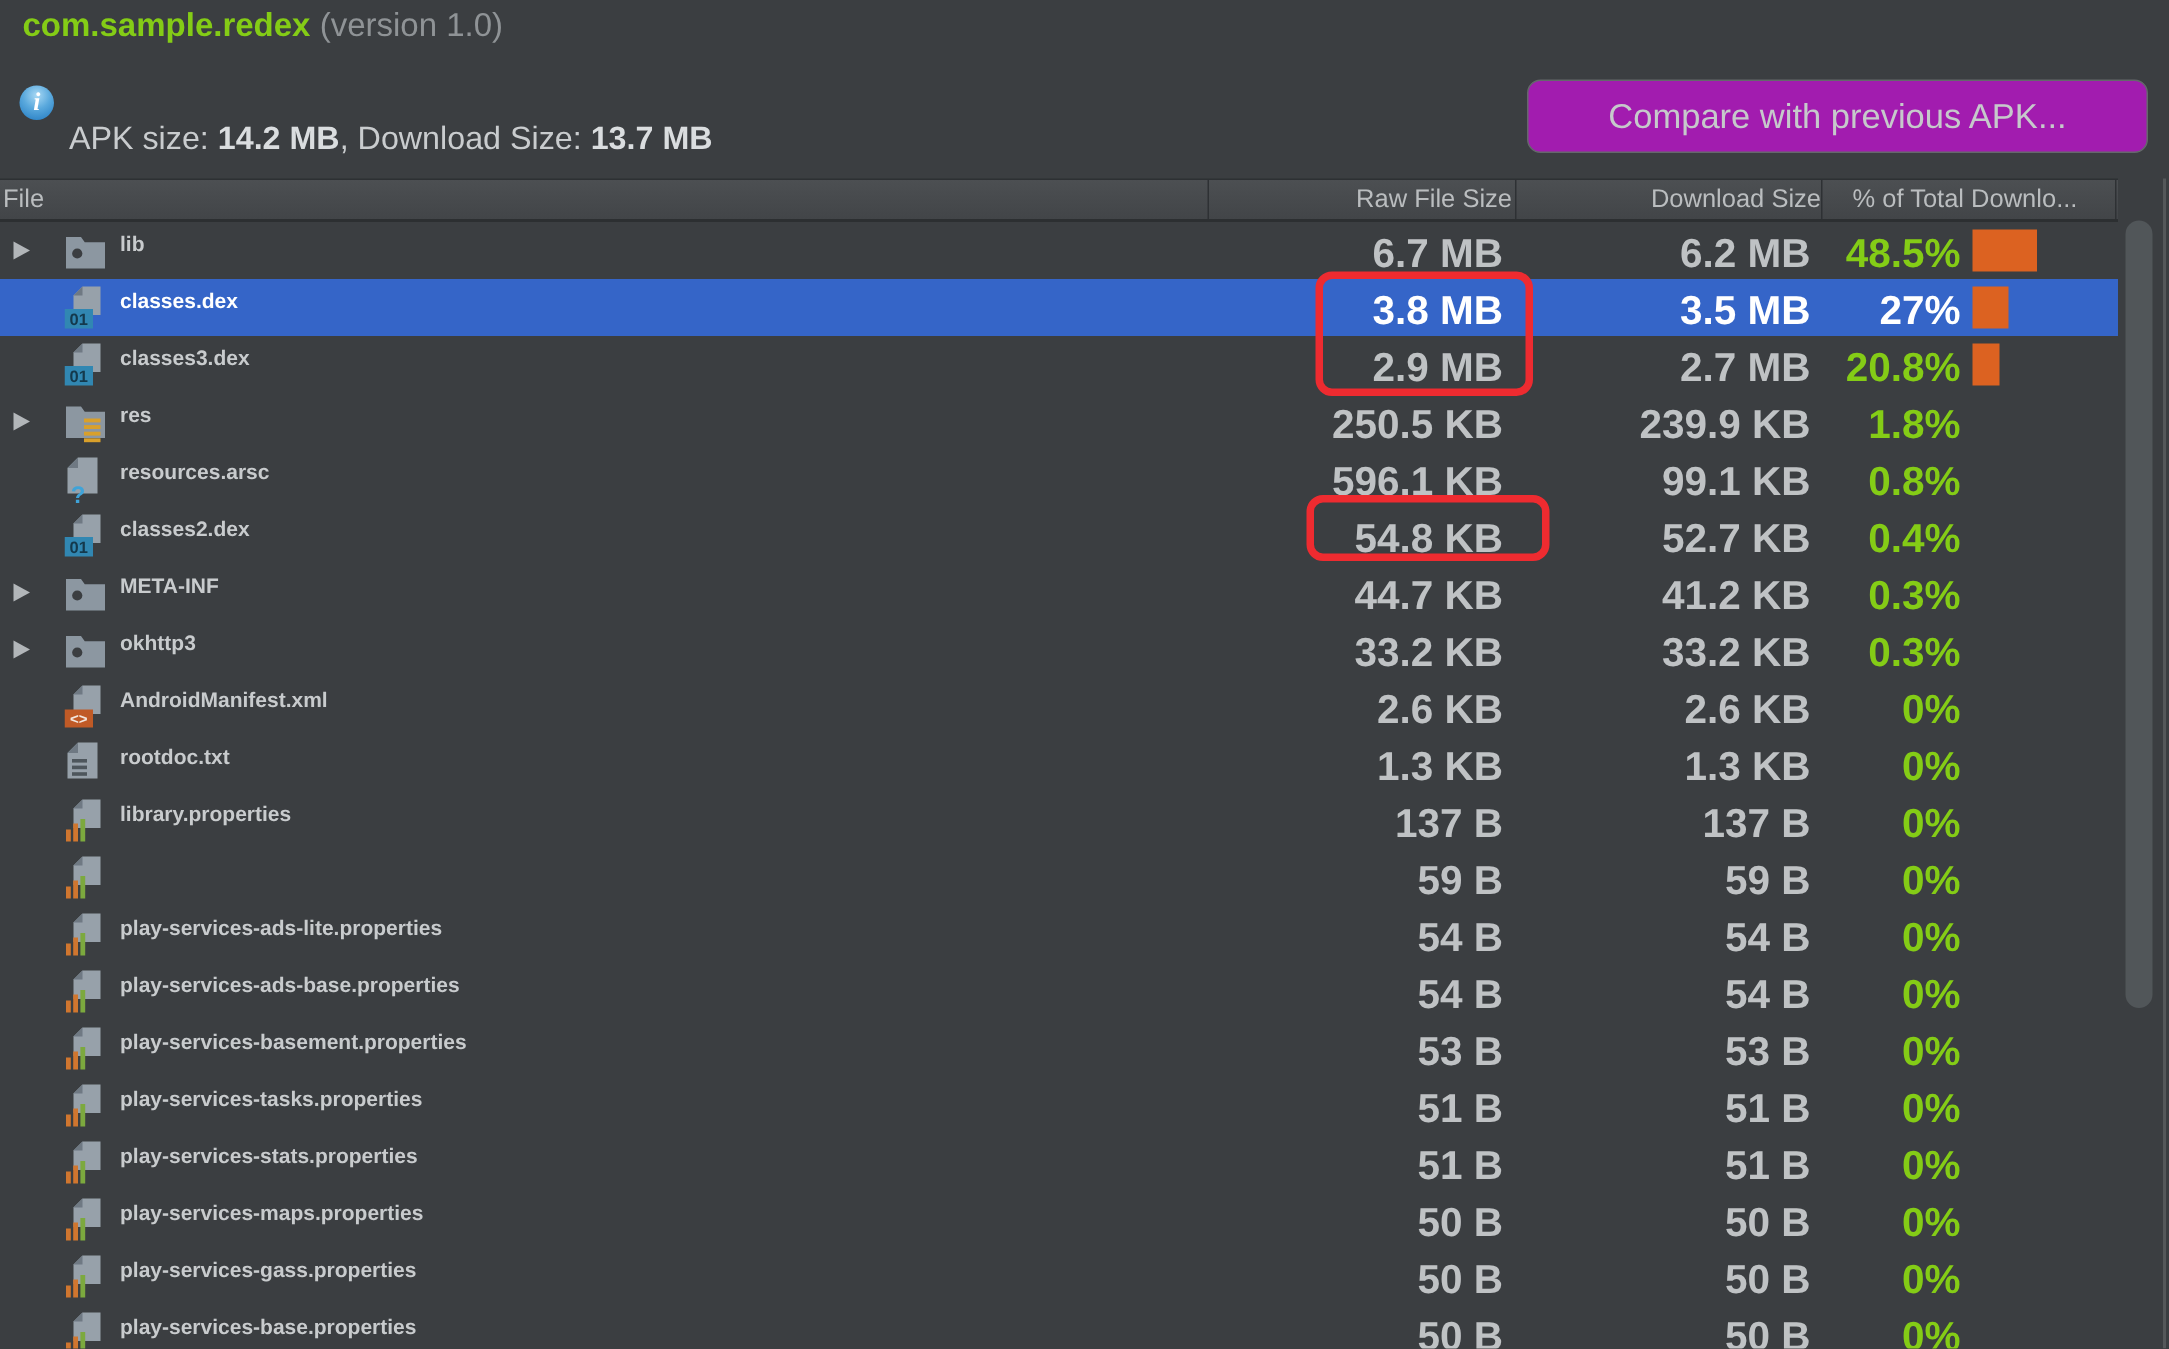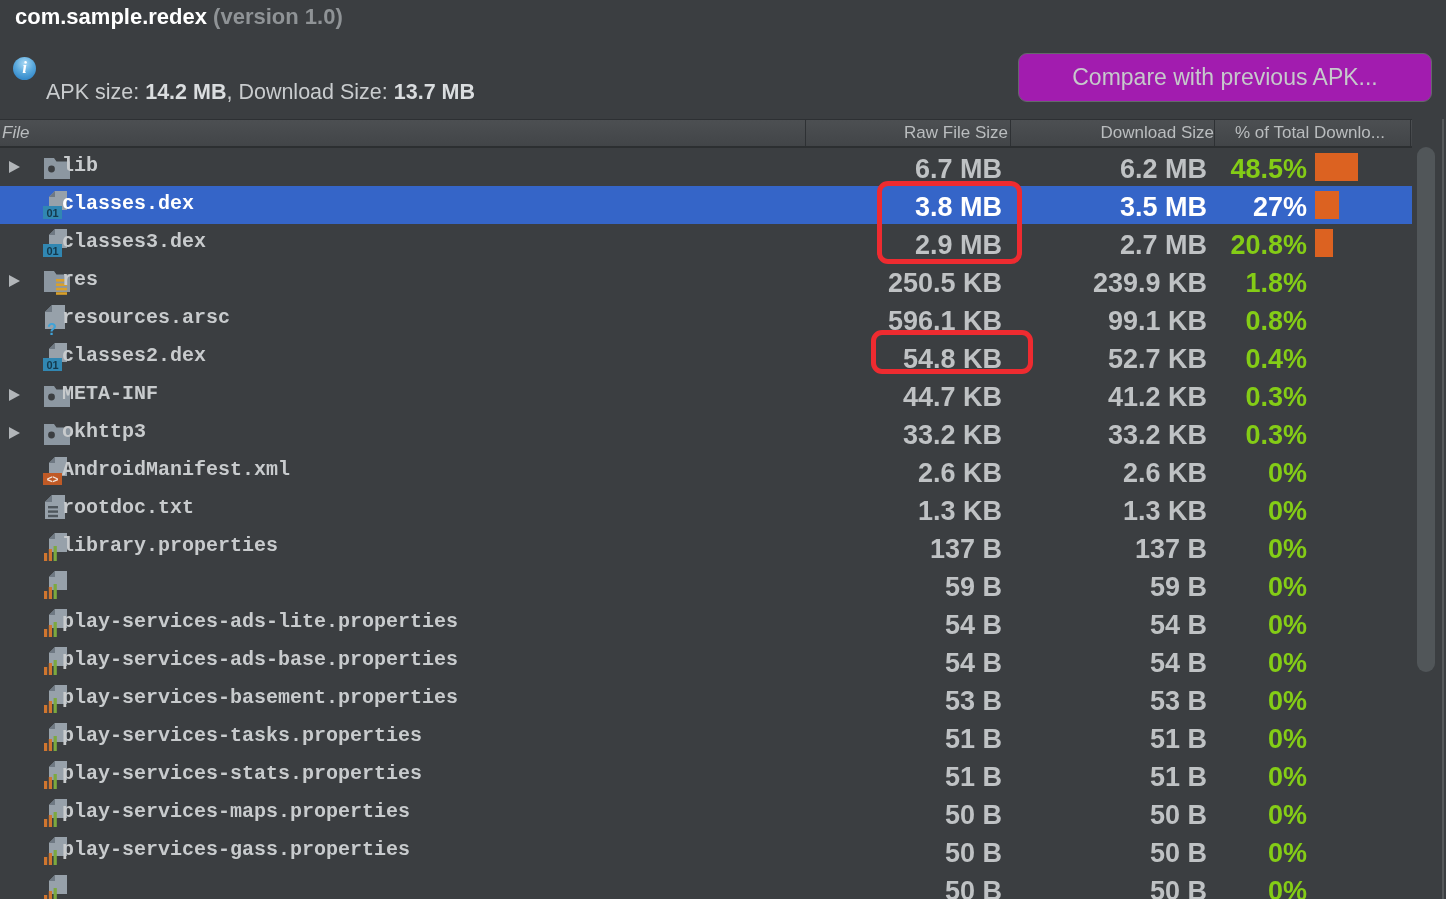--- a/index.html
+++ b/index.html
@@ -5,22 +5,22 @@
   * { margin:0; padding:0; box-sizing:border-box; }
   html,body { width:1446px; height:899px; overflow:hidden; }
   body {
     background: var(--bg, #3b3e41);
     font-family: "Liberation Sans", sans-serif;
     color:#c4c7c9;
     position:relative;
   }
   
   .apk-title { position:absolute; left:15px; top:4px; font-size:22px; color:#d6d9db; }
-  .apk-title b { font-weight:700; color:#ffffff; }
-  .apk-title .ver { color:#8f9396; font-weight:700;margin-top:16px; }
+  .apk-title b { font-weight:700; color:#84cc16; }
+  .apk-title .ver { color:#8f9396; font-weight:400;margin-top:16px; }
   .info-row { position:absolute; left:13px; top:53px; height:30px; display:flex; align-items:center; }
   .info-icon {
     width:23px; height:23px; border-radius:50%;
     background: radial-gradient(circle at 50% 28%, #a8d8f4 0%, #5aa9dd 45%, #1f78c0 100%);
     color:#fff; display:flex; align-items:center; justify-content:center;
     font-family:"Liberation Serif", serif; font-style:italic; font-weight:700; font-size:17px;
     margin-right:10px; flex:0 0 auto;
   }
   .info-text { font-size:21.5px; color:#c9ccce; white-space:nowrap;margin-top:48px; }
   .info-text b { font-weight:700; color:#dadddf; }
@@ -31,36 +31,36 @@
     display:flex; align-items:center; justify-content:center; cursor:default;
   }
   
   .thead {
     position:absolute; left:0; top:119px; width:1412px; height:29px;
     background:linear-gradient(#4c4f52, #424548);
     border-top:1px solid #2d3033; border-bottom:2px solid #2c2f31;
     font-size:17px; color:#babdbf;
   }
   .thead .col { position:absolute; top:3px; white-space:nowrap; overflow:hidden; }
-  .col-file { left:2px;font-style:italic; }
+  .col-file { left:2px; }
   .col-raw  { left:805px; width:203px; text-align:right; }
   .col-dl   { left:1011px; width:203px; text-align:right; }
   .col-pct  { left:1216px; width:196px; text-align:left;padding-left:19px; }
   .vdiv { position:absolute; top:0; width:1px; height:26px; background:#2e3134; }
   
   .rows { position:absolute; left:0; top:148px; width:1446px; }
   .row { position:relative; width:1412px; height:38px; }
   .row.selected { background: var(--sel, #3565c8); }
   .arrow {
     position:absolute; left:9px; top:13px; width:0; height:0; display:none;
     border-left:11px solid #b2b6b9; border-top:6.5px solid transparent; border-bottom:6.5px solid transparent;
   }
   .row.expandable .arrow { display:block; }
   .icon { position:absolute; left:43px; top:4px; width:28px; height:32px; }
-  .fname { position:absolute; left:62px; top:6px; font-size:20px; font-weight:600; color:#c8cbcd; white-space:nowrap;font-family:Liberation Mono, monospace; }
+  .fname { position:absolute; left:80px; top:6px; font-size:14px; font-weight:600; color:#c8cbcd; white-space:nowrap; }
   .num { position:absolute; top:6px; font-size:27px; font-weight:600; color:#bfc2c4; text-align:right; white-space:nowrap; }
   .raw { left:806px; width:196px; }
   .dl  { left:1012px; width:195px; }
   .pct { left:1110px; width:197px; color:#84cc16; }
   .row.selected .fname, .row.selected .num { color:#ffffff; font-weight:700; }
   .bar { position:absolute; left:1315px; top:5px; height:28px; background:var(--bar, #dc6221); }
   
   .scroll-thumb {
     position:absolute; left:1417px; top:147px; width:18px; height:525px;
     background:#515659; border-radius:9px;
@@ -388,20 +388,21 @@
 
   <div class="row">
 
     <span class="icon"><svg width="28" height="32" viewBox="0 0 28 32">
           <path d="M12 1 h12 v19 H6 V7 z" fill="#97a1aa"></path>
           <path d="M12 1 v6 h-6 z" fill="#6f7983"></path>
           <rect x="1" y="21" width="3.2" height="8" fill="#d0762f"></rect>
           <rect x="5.8" y="17" width="3.2" height="12" fill="#d0762f"></rect>
           <rect x="10.6" y="14" width="3.2" height="15" fill="#7ca93e"></rect>
         </svg></span>
+    <span class="fname">play-services-base.properties</span>
     <span class="num raw">50 B</span>
     <span class="num dl">50 B</span>
     <span class="num pct">0%</span>
 
   </div>
 </div>
 
 <div class="scroll-thumb"></div>
 <div class="right-edge"></div>
 

